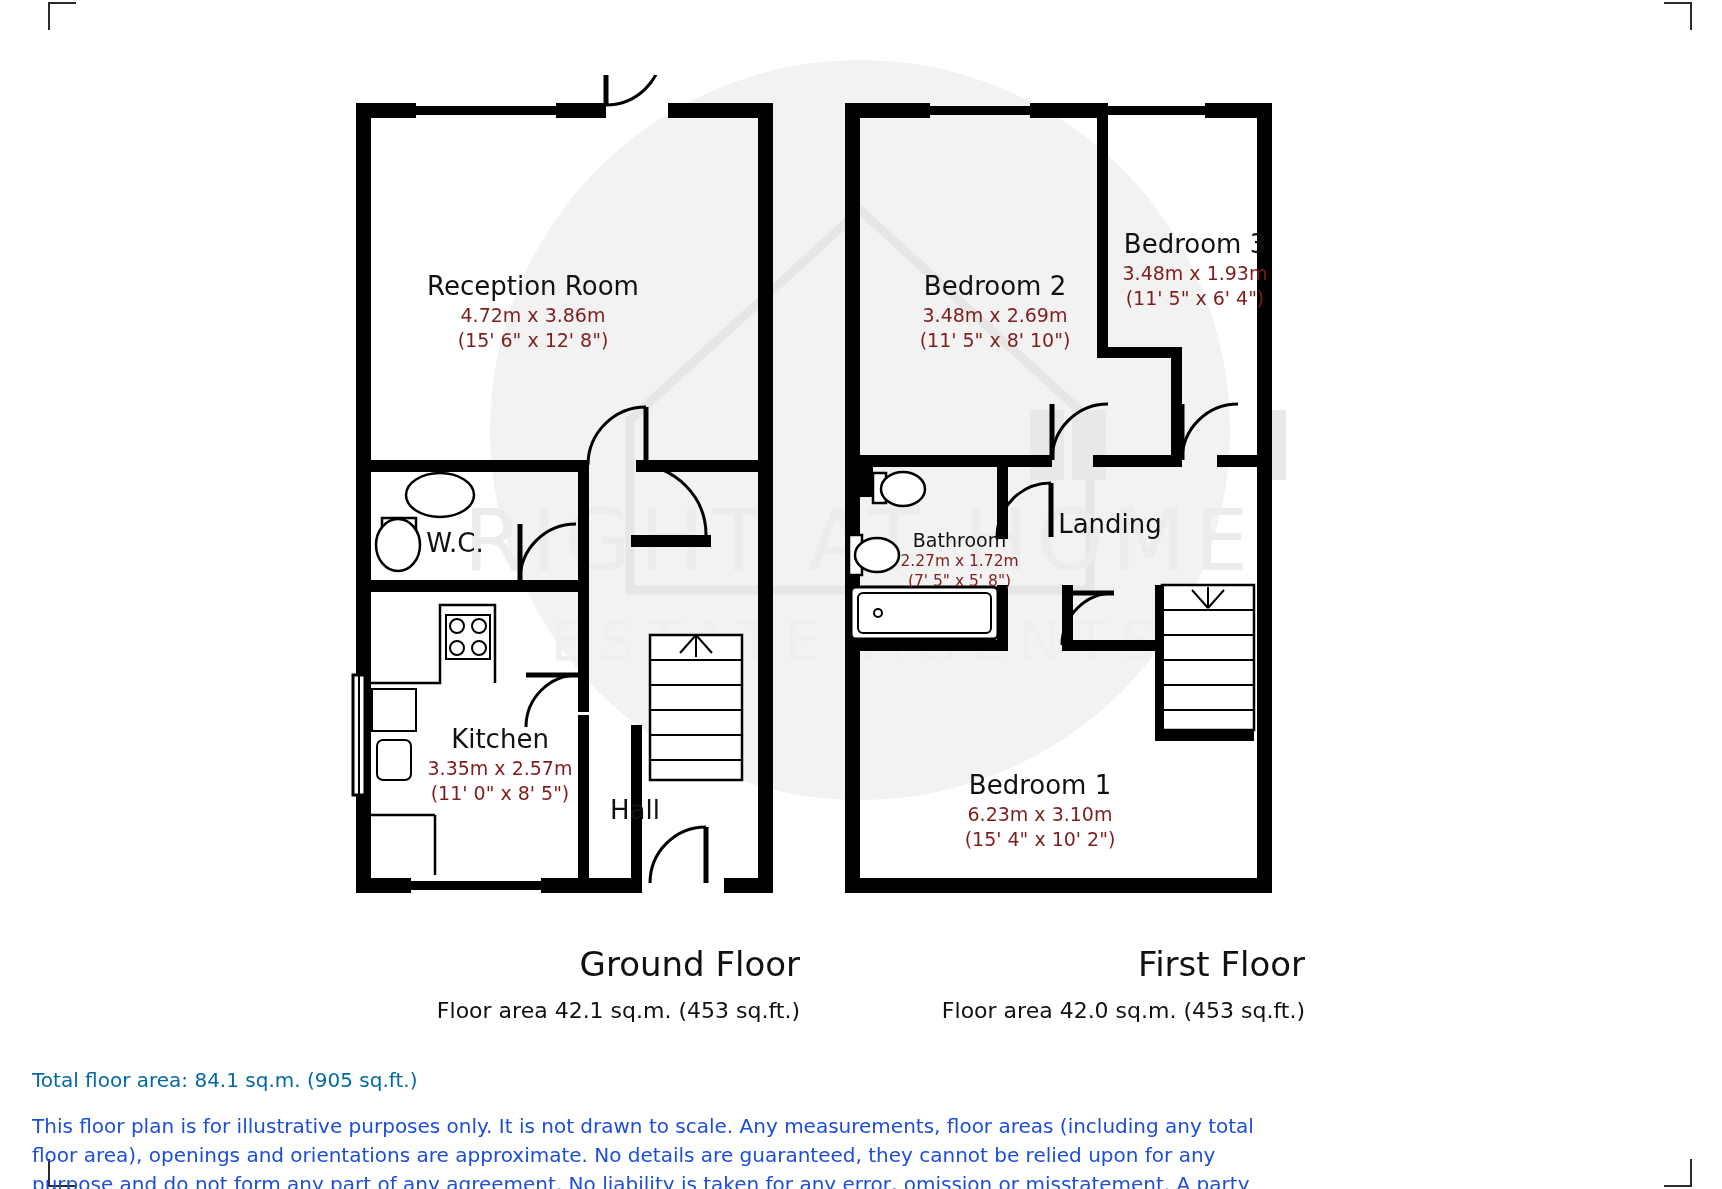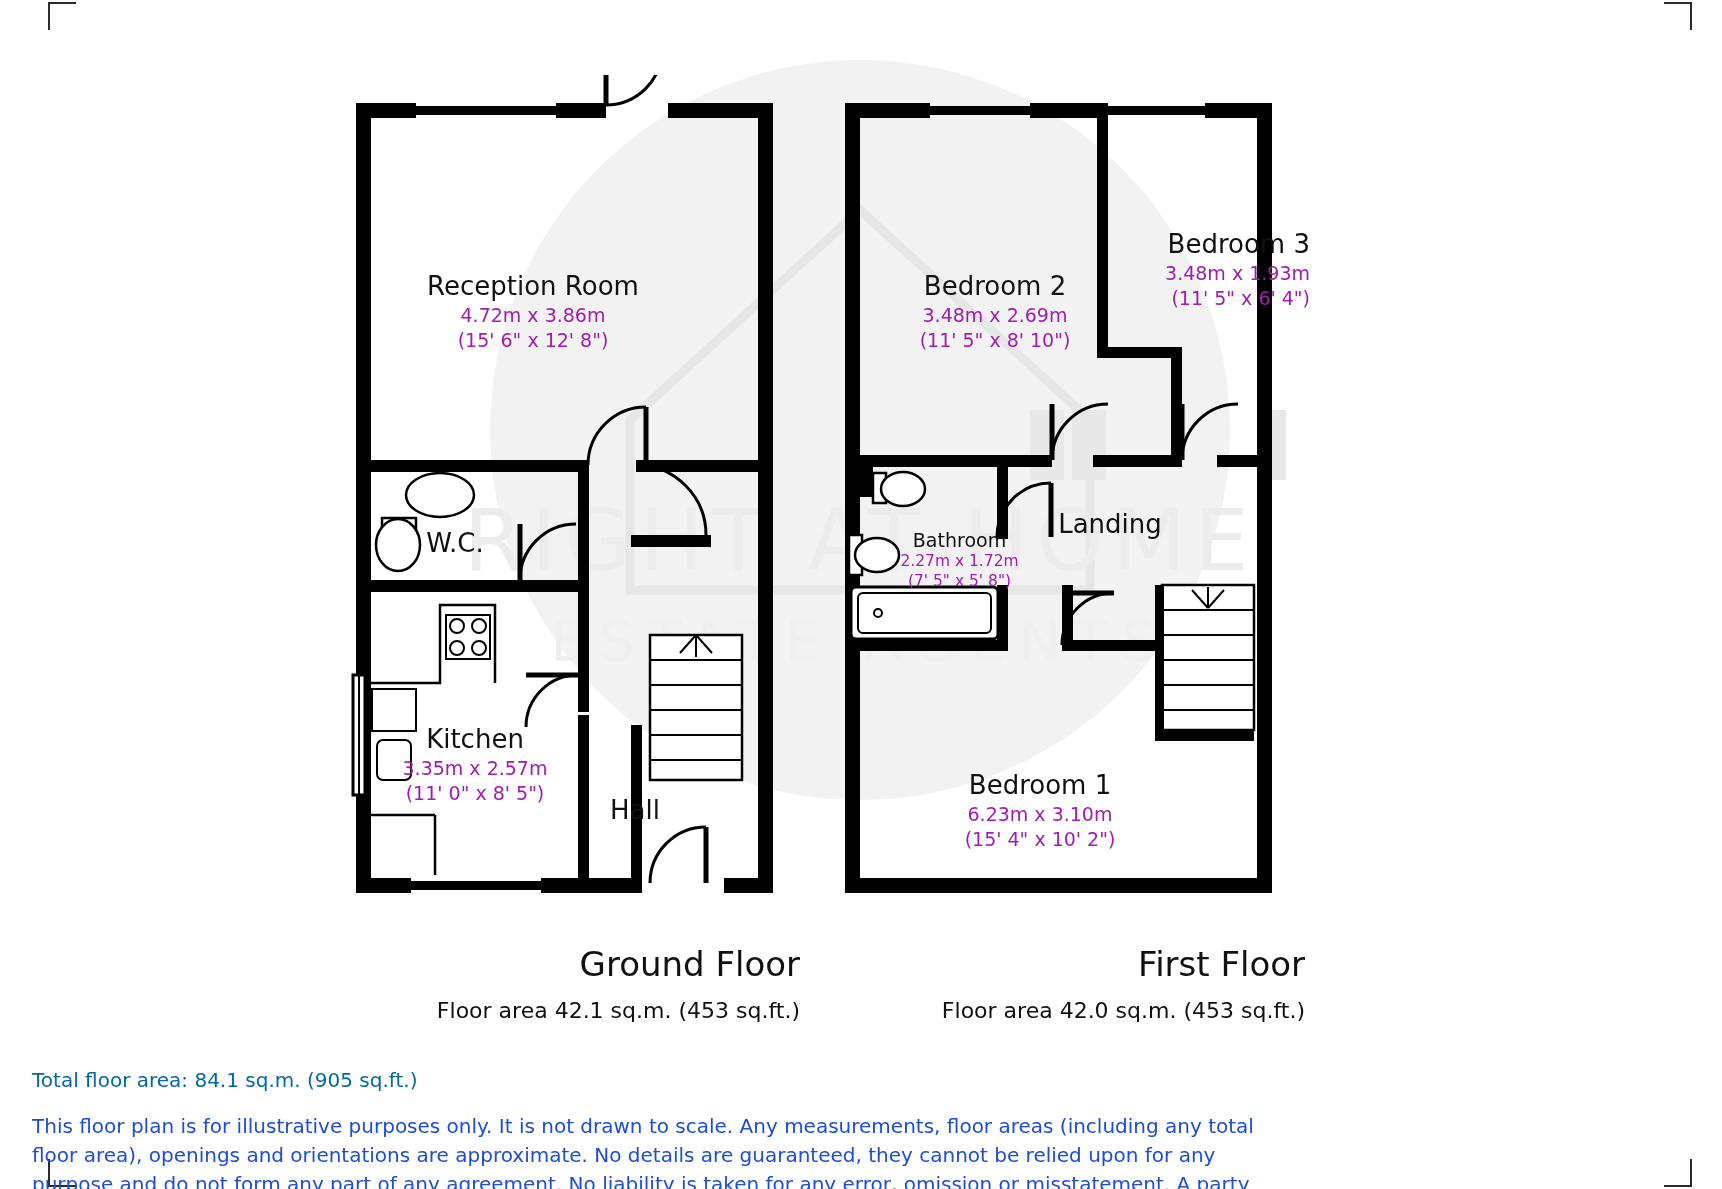--- a/index.html
+++ b/index.html
@@ -59,21 +59,21 @@
     line-height: 1.28;
     z-index: 3;
     white-space: nowrap;
   }
   .lbl .rname {
     font-size: 26px;
     color: #111;
   }
   .lbl .rdim {
     font-size: 19px;
-    color: #a21caf;
+    color: #7f1d1d;
   }
   .lbl.small .rname { font-size: 19px; }
   .lbl.small .rdim  { font-size: 15.5px; }
 
   .floor-title {
     position: absolute;
     text-align: right;
     z-index: 3;
     white-space: nowrap;
   }
@@ -307,37 +307,37 @@
 <div class="lbl" style="left:378px; top:270px; width:310px;">
   <div class="rname">Reception Room</div>
   <div class="rdim">4.72m x 3.86m</div>
   <div class="rdim">(15' 6" x 12' 8")</div>
 </div>
 
 <div class="lbl" style="left:375px; top:527px; width:160px;">
   <div class="rname">W.C.</div>
 </div>
 
-<div class="lbl" style="left:360px; top:723px; width:230px;">
+<div class="lbl" style="left:360px; top:723px; width:230px;padding-left:25px;">
   <div class="rname">Kitchen</div>
   <div class="rdim">3.35m x 2.57m</div>
   <div class="rdim">(11' 0" x 8' 5")</div>
 </div>
 
 <div class="lbl" style="left:570px; top:770px; width:130px;margin-top:24px;">
   <div class="rname">Hall</div>
 </div>
 
 <div class="lbl" style="left:860px; top:270px; width:270px;">
   <div class="rname">Bedroom 2</div>
   <div class="rdim">3.48m x 2.69m</div>
   <div class="rdim">(11' 5" x 8' 10")</div>
 </div>
 
-<div class="lbl" style="left:1080px; top:228px; width:230px;text-align:right;">
+<div class="lbl" style="left:1080px; top:228px; width:230px;">
   <div class="rname">Bedroom 3</div>
   <div class="rdim">3.48m x 1.93m</div>
   <div class="rdim">(11' 5" x 6' 4")</div>
 </div>
 
 <div class="lbl small" style="left:862px; top:528px; width:195px;">
   <div class="rname">Bathroom</div>
   <div class="rdim">2.27m x 1.72m</div>
   <div class="rdim">(7' 5" x 5' 8")</div>
 </div>

